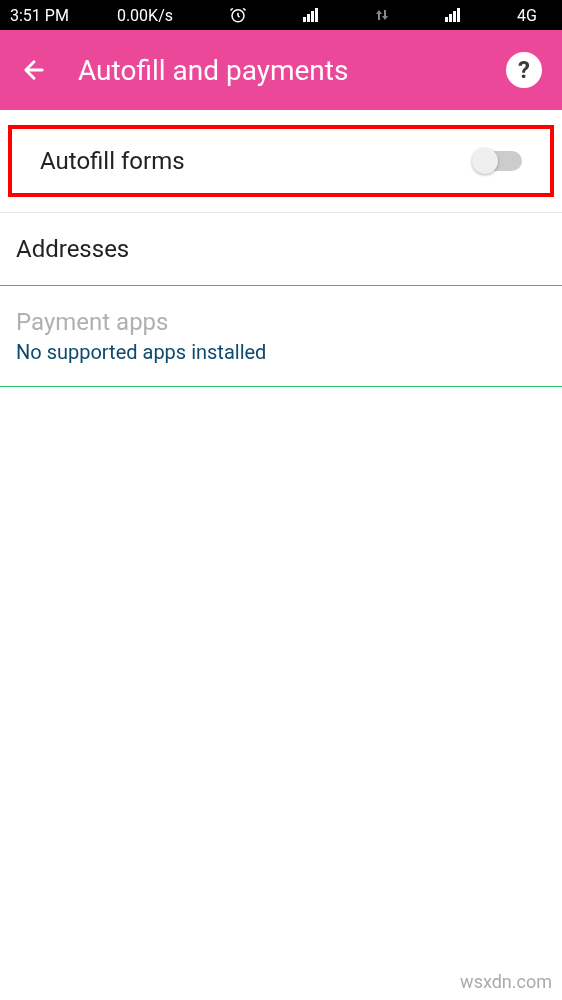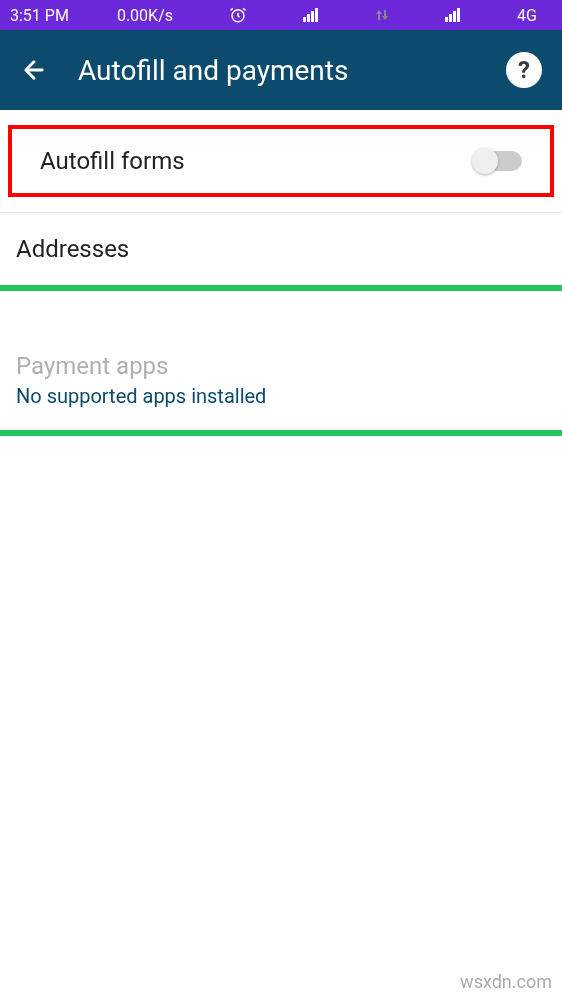--- a/index.html
+++ b/index.html
@@ -1,38 +1,38 @@
 <!DOCTYPE html>
 <html><head>
   <meta charset="utf-8">
   <style>
     * { margin: 0; padding: 0; box-sizing: border-box; font-family: Roboto, -apple-system, sans-serif; }
     body { width: 562px; height: 1000px; background: #fff; position: relative; }
     
-    .status-bar { height: 30px; background: #6d28d9; color: #fff; display: flex; align-items: center; padding: 0 10px; font-size: 16px; }
+    .status-bar { height: 30px; background: #000000; color: #fff; display: flex; align-items: center; padding: 0 10px; font-size: 16px; }
     .status-left { flex: 0 0 auto; }
     .status-right { margin-left: auto; display: flex; align-items: center; gap: 8px; }
     .status-right span { display: inline-flex; align-items: center; margin-left: 48px; }
     .battery { width: 30px; height: 14px; border: 1.5px solid #fff; border-radius: 3px; position: relative; }
     .battery::after { content: ''; position: absolute; right: -4px; top: 3px; width: 2px; height: 6px; background: #fff; border-radius: 0 2px 2px 0; }
     .battery-fill { position: absolute; left: 1px; top: 1px; bottom: 1px; width: 75%; background: #ffa000; border-radius: 1px; }
     
-    .app-bar { height: 80px; background: #0c4a6e; display: flex; align-items: center; padding: 0 20px; gap: 30px; }
+    .app-bar { height: 80px; background: #ec4899; display: flex; align-items: center; padding: 0 20px; gap: 30px; }
     .back-btn { color: #fff; display: flex; align-items: center; justify-content: center; }
     .app-title { color: #fff; font-size: 28px; font-weight: 400; flex: 1; }
     .help-btn { width: 36px; height: 36px; border-radius: 50%; background: #fff; color: #3a3a3a; display: flex; align-items: center; justify-content: center; font-size: 24px; font-weight: bold; }
     
     .content { background: #fff; }
     .highlight-box { border: 4px solid #ff0000; margin: 15px 8px 0 8px; }
-    .list-item { display: flex; align-items: center; padding: 22px 16px; border-bottom: 6px solid #22c55e; }
+    .list-item { display: flex; align-items: center; padding: 22px 16px; border-bottom: 1px solid #22c55e; }
     .highlight-box .list-item { padding: 18px 28px; border-bottom: none; }
     .item-label { font-size: 24px; color: #222; flex: 1; }
     .item-label.disabled { color: #b0b0b0; }
     .item-sub { font-size: 20px; color: #0c4a6e; margin-top: 4px; }
-    .item-text-col { flex: 1; display: flex; flex-direction: column; margin-top: 39px; }
+    .item-text-col { flex: 1; display: flex; flex-direction: column; }
     
     .toggle { width: 48px; height: 20px; background: #ccc; border-radius: 10px; position: relative; }
     .toggle-knob { width: 26px; height: 26px; background: #efefef; border-radius: 50%; position: absolute; left: -2px; top: -3px; box-shadow: 0 1px 3px rgba(0,0,0,0.3); }
     
     .divider-below-highlight { height: 1px; background: #e8e8e8; margin-top: 15px; }
     
     .watermark { position: absolute; bottom: 8px; right: 10px; font-size: 18px; color: #aaa; }
   </style>
 </head>
 <body>

